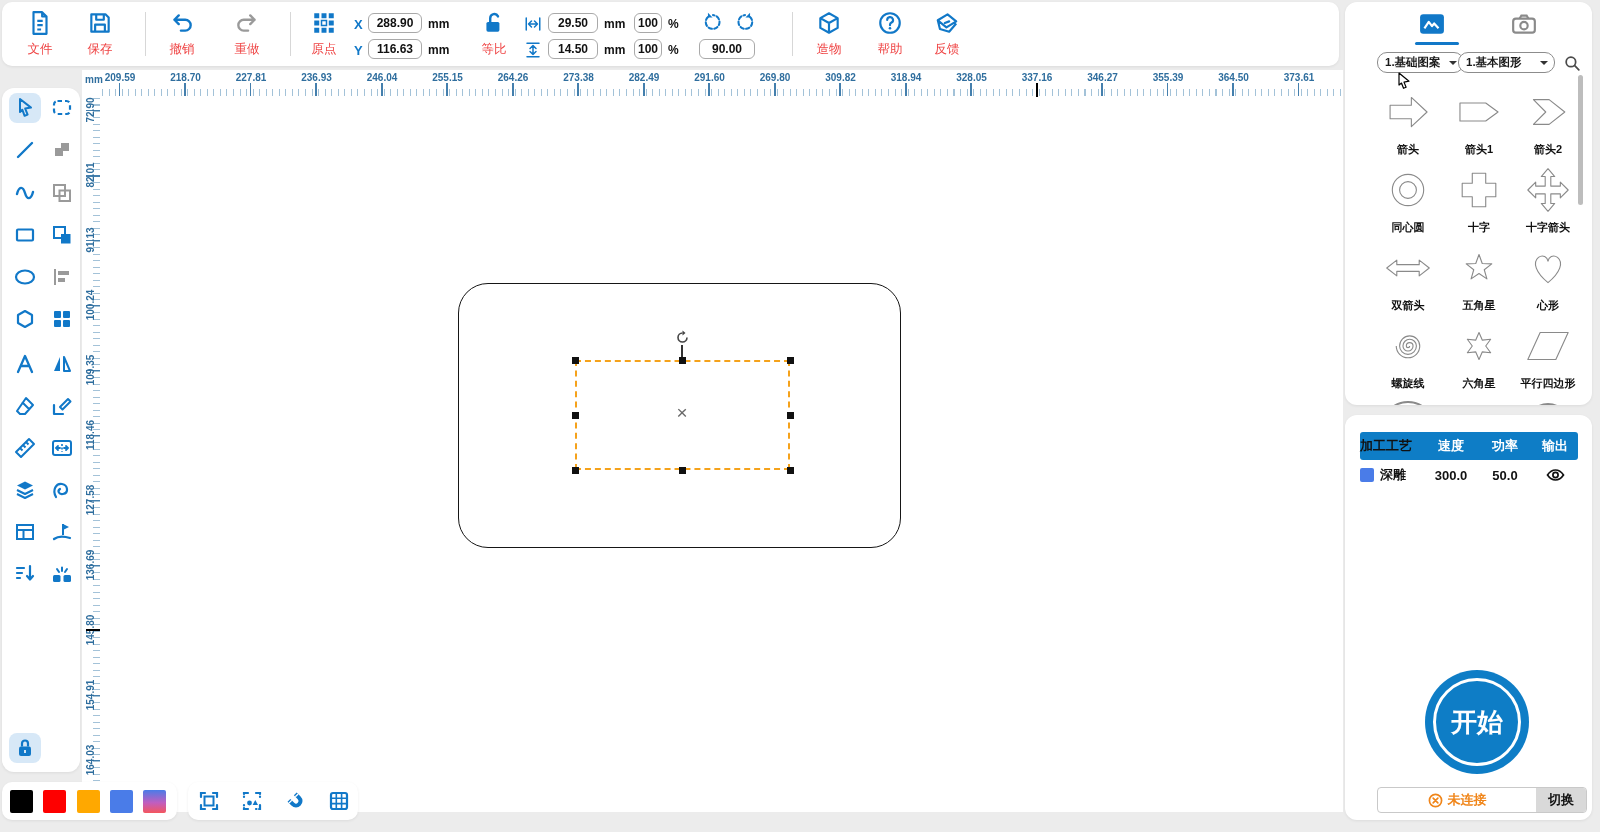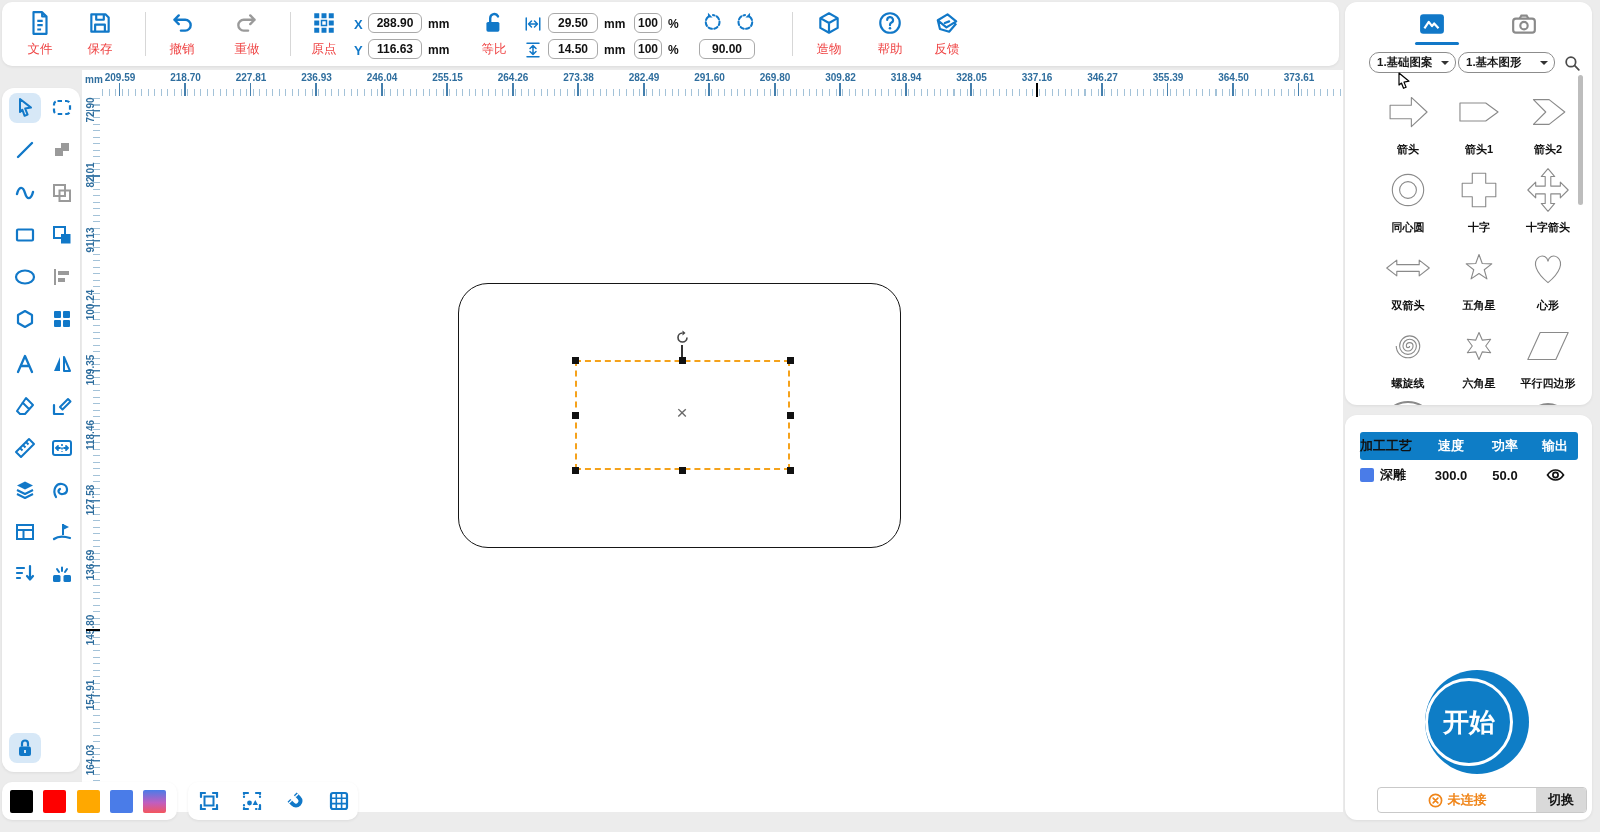--- a/index.html
+++ b/index.html
@@ -78,21 +78,21 @@
   #proc-head{background:#0e7dc6;border-radius:3px;color:#fff;font-weight:bold;font-size:13px;height:28px}
   .c-name{flex:1;display:flex;align-items:center;gap:6px}
   .c-speed,.c-power{width:54px;text-align:center;font-size:13px}
   .c-out{width:46px;display:flex;justify-content:center}
   .prow .c-name{font-size:13px;font-weight:bold;color:#111}
   .rsw{width:14px;height:14px;border-radius:2px;display:inline-block}
   .dim{color:#9a9a9a!important;font-weight:normal}
   .val{font-weight:bold;color:#111}
 
   #start-btn{position:absolute;left:1425px;top:670px;width:104px;height:104px;border-radius:50%;
-    background:#0e7dc6;display:flex;align-items:center;justify-content:flex-start}
+    background:#0e7dc6;display:flex;align-items:center;justify-content:center}
   #start-inner{width:88px;height:88px;border-radius:50%;background:#0e7dc6;border:3px solid #fff;
     display:flex;align-items:center;justify-content:center;color:#fff;font-size:26px;font-weight:bold;box-sizing:border-box}
   #conn-bar{position:absolute;left:1377px;top:787px;width:210px;height:26px;border:1px solid #c9c9c9;
     border-radius:4px;background:#fff;display:flex;box-sizing:border-box;overflow:hidden}
   #conn-status{flex:1;display:flex;align-items:center;justify-content:center;gap:5px;
     color:#f08519;font-size:13px;font-weight:bold}
   #conn-switch{width:50px;background:#d9d9d9;display:flex;align-items:center;justify-content:center;
     font-size:13px;font-weight:bold;color:#111}
 
   svg{overflow:visible}
@@ -491,21 +491,21 @@
     </div>
   <div class="rtab" style="left:162px">
     <svg width="26" height="22" viewBox="0 0 24 20">
       <rect x="2" y="5" width="20" height="13" rx="2.5" fill="none" stroke="#8a8a8a" stroke-width="2"></rect>
       <path d="M8 5l1.6-2.8h4.8L16 5" fill="none" stroke="#8a8a8a" stroke-width="2"></path>
       <circle cx="12" cy="11.5" r="3.4" fill="none" stroke="#8a8a8a" stroke-width="2"></circle>
       </svg>
     </div>
   <div id="tab-underline"></div>
 
-  <div class="dd" style="left:24px;width:87px">
+  <div class="dd" style="left:32px;width:87px">
     <span>1.基础图案</span>
     </div>
   <div class="dd" style="left:113px;width:97px">
     <span>1.基本图形</span>
     </div>
   <svg class="abs" style="left:218px;top:52px" width="19" height="19" viewBox="0 0 24 24">
     <circle cx="10" cy="10" r="6" fill="none" stroke="#4a4a4a" stroke-width="2.2"></circle>
       <path d="M14.8 14.8L20 20" stroke="#4a4a4a" stroke-width="2.2" stroke-linecap="round"></path>
     </svg>
 

